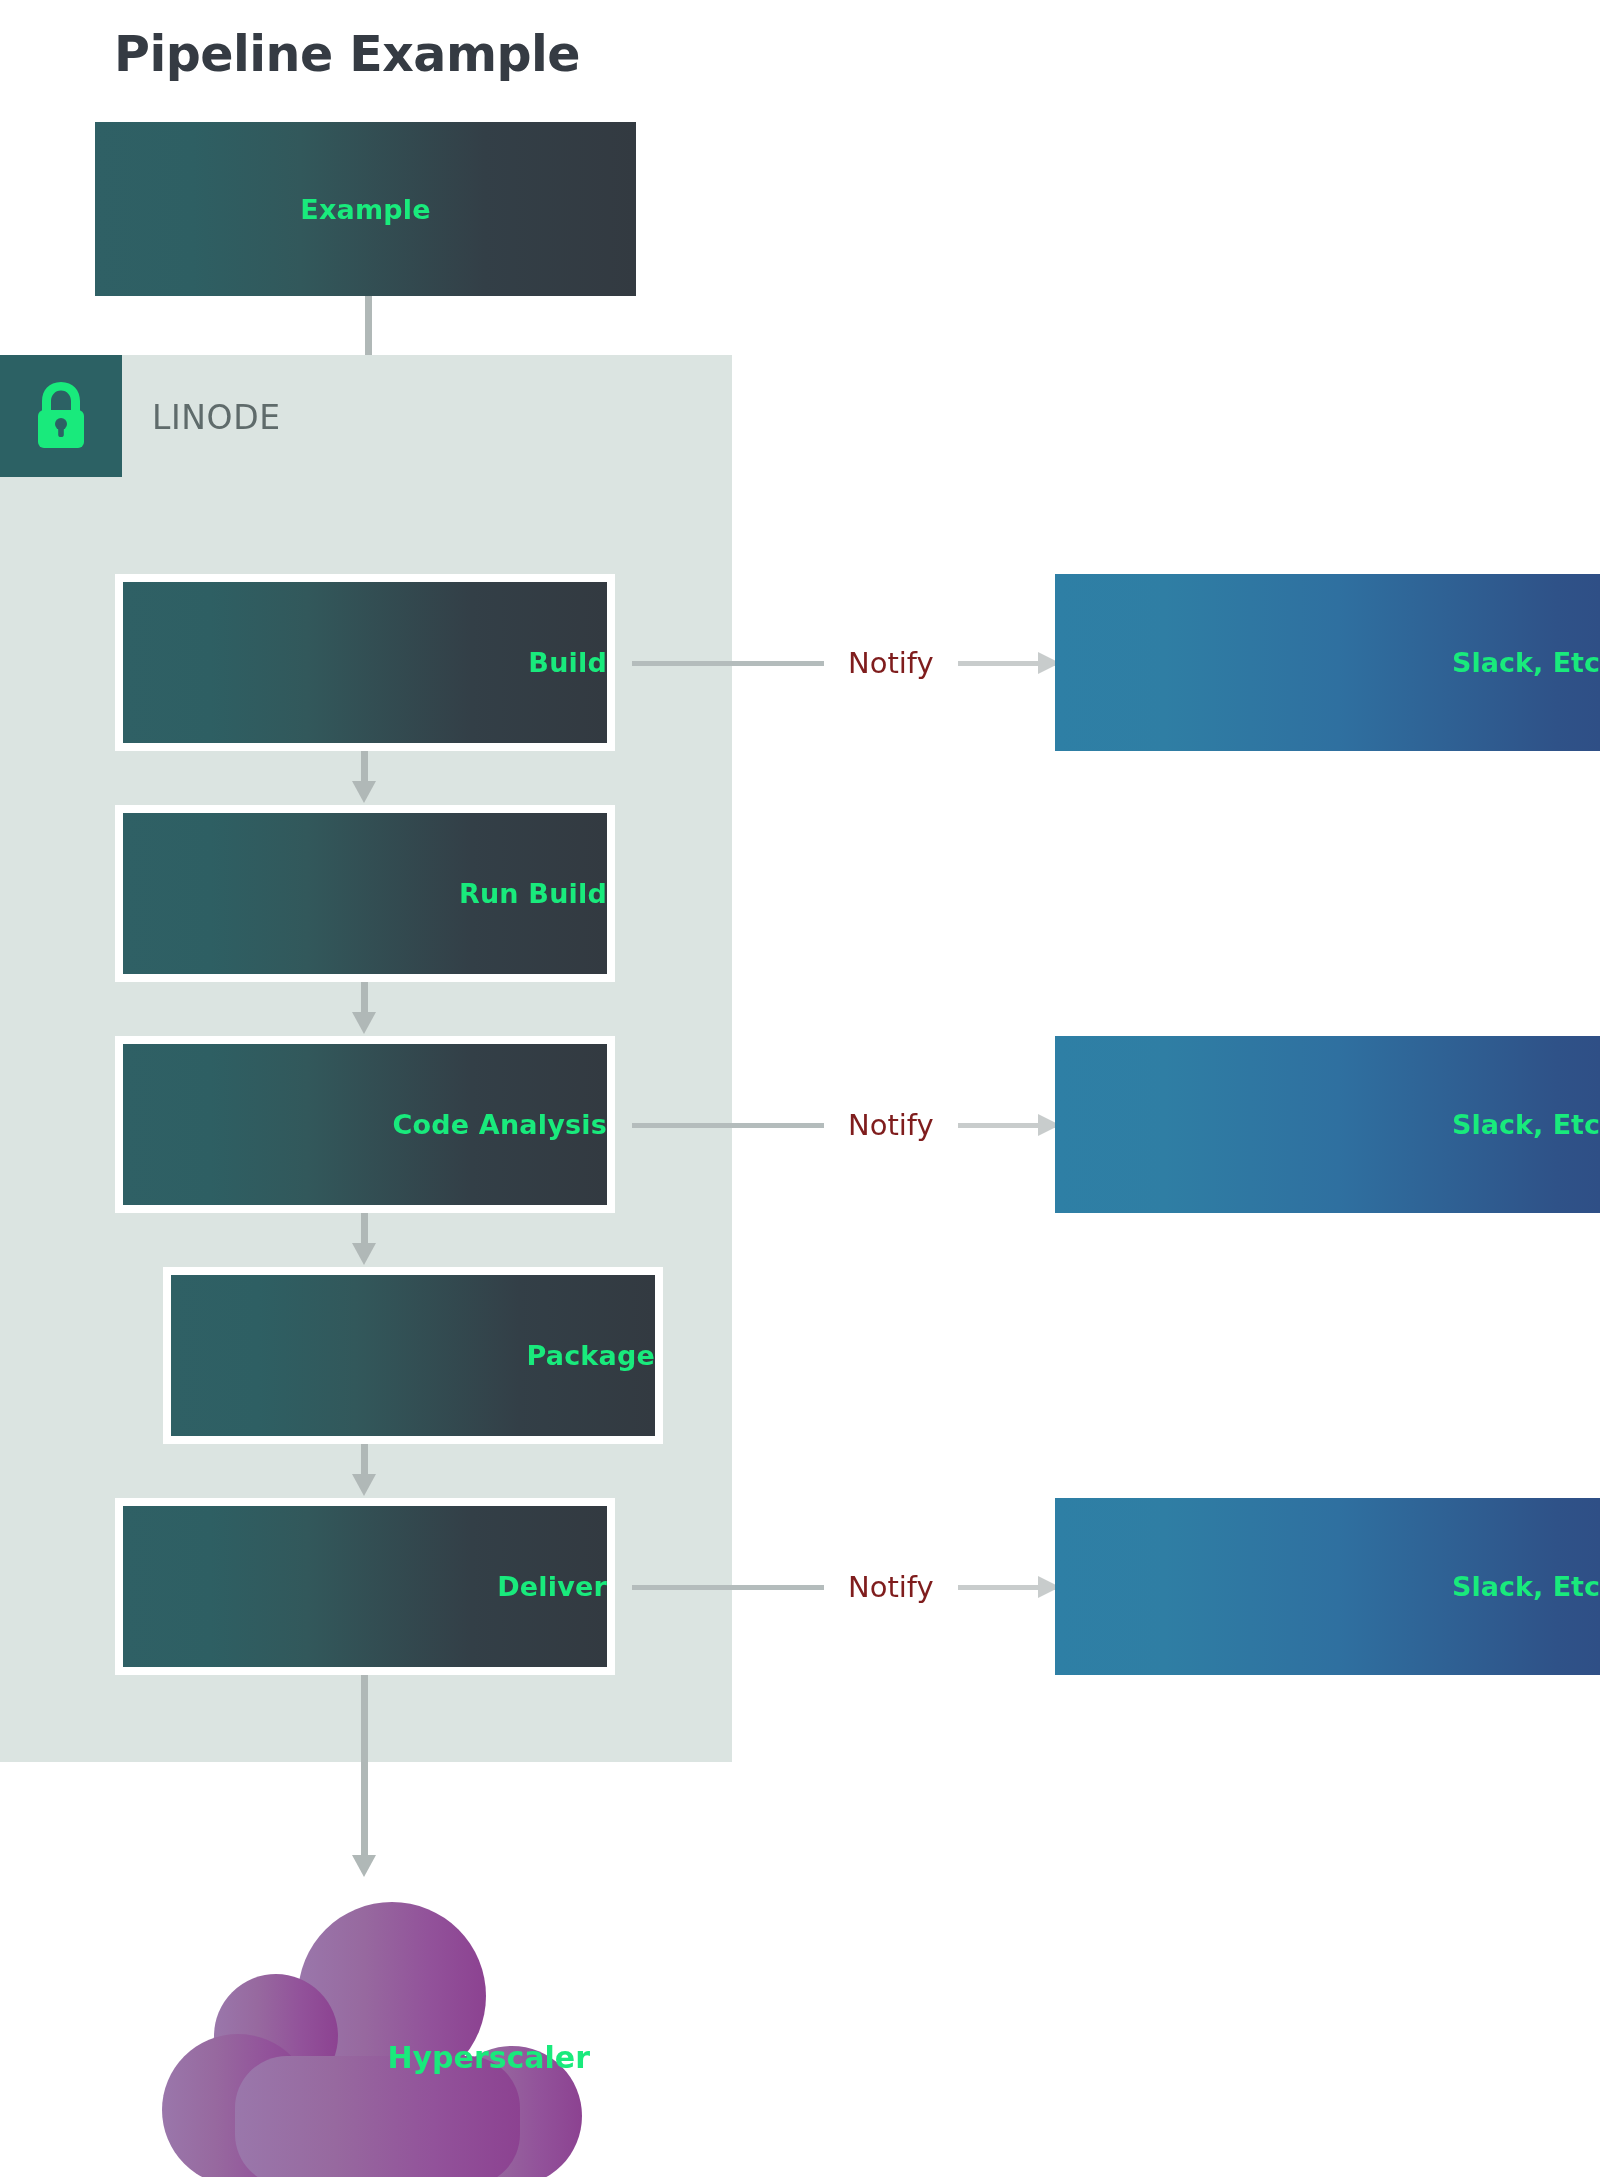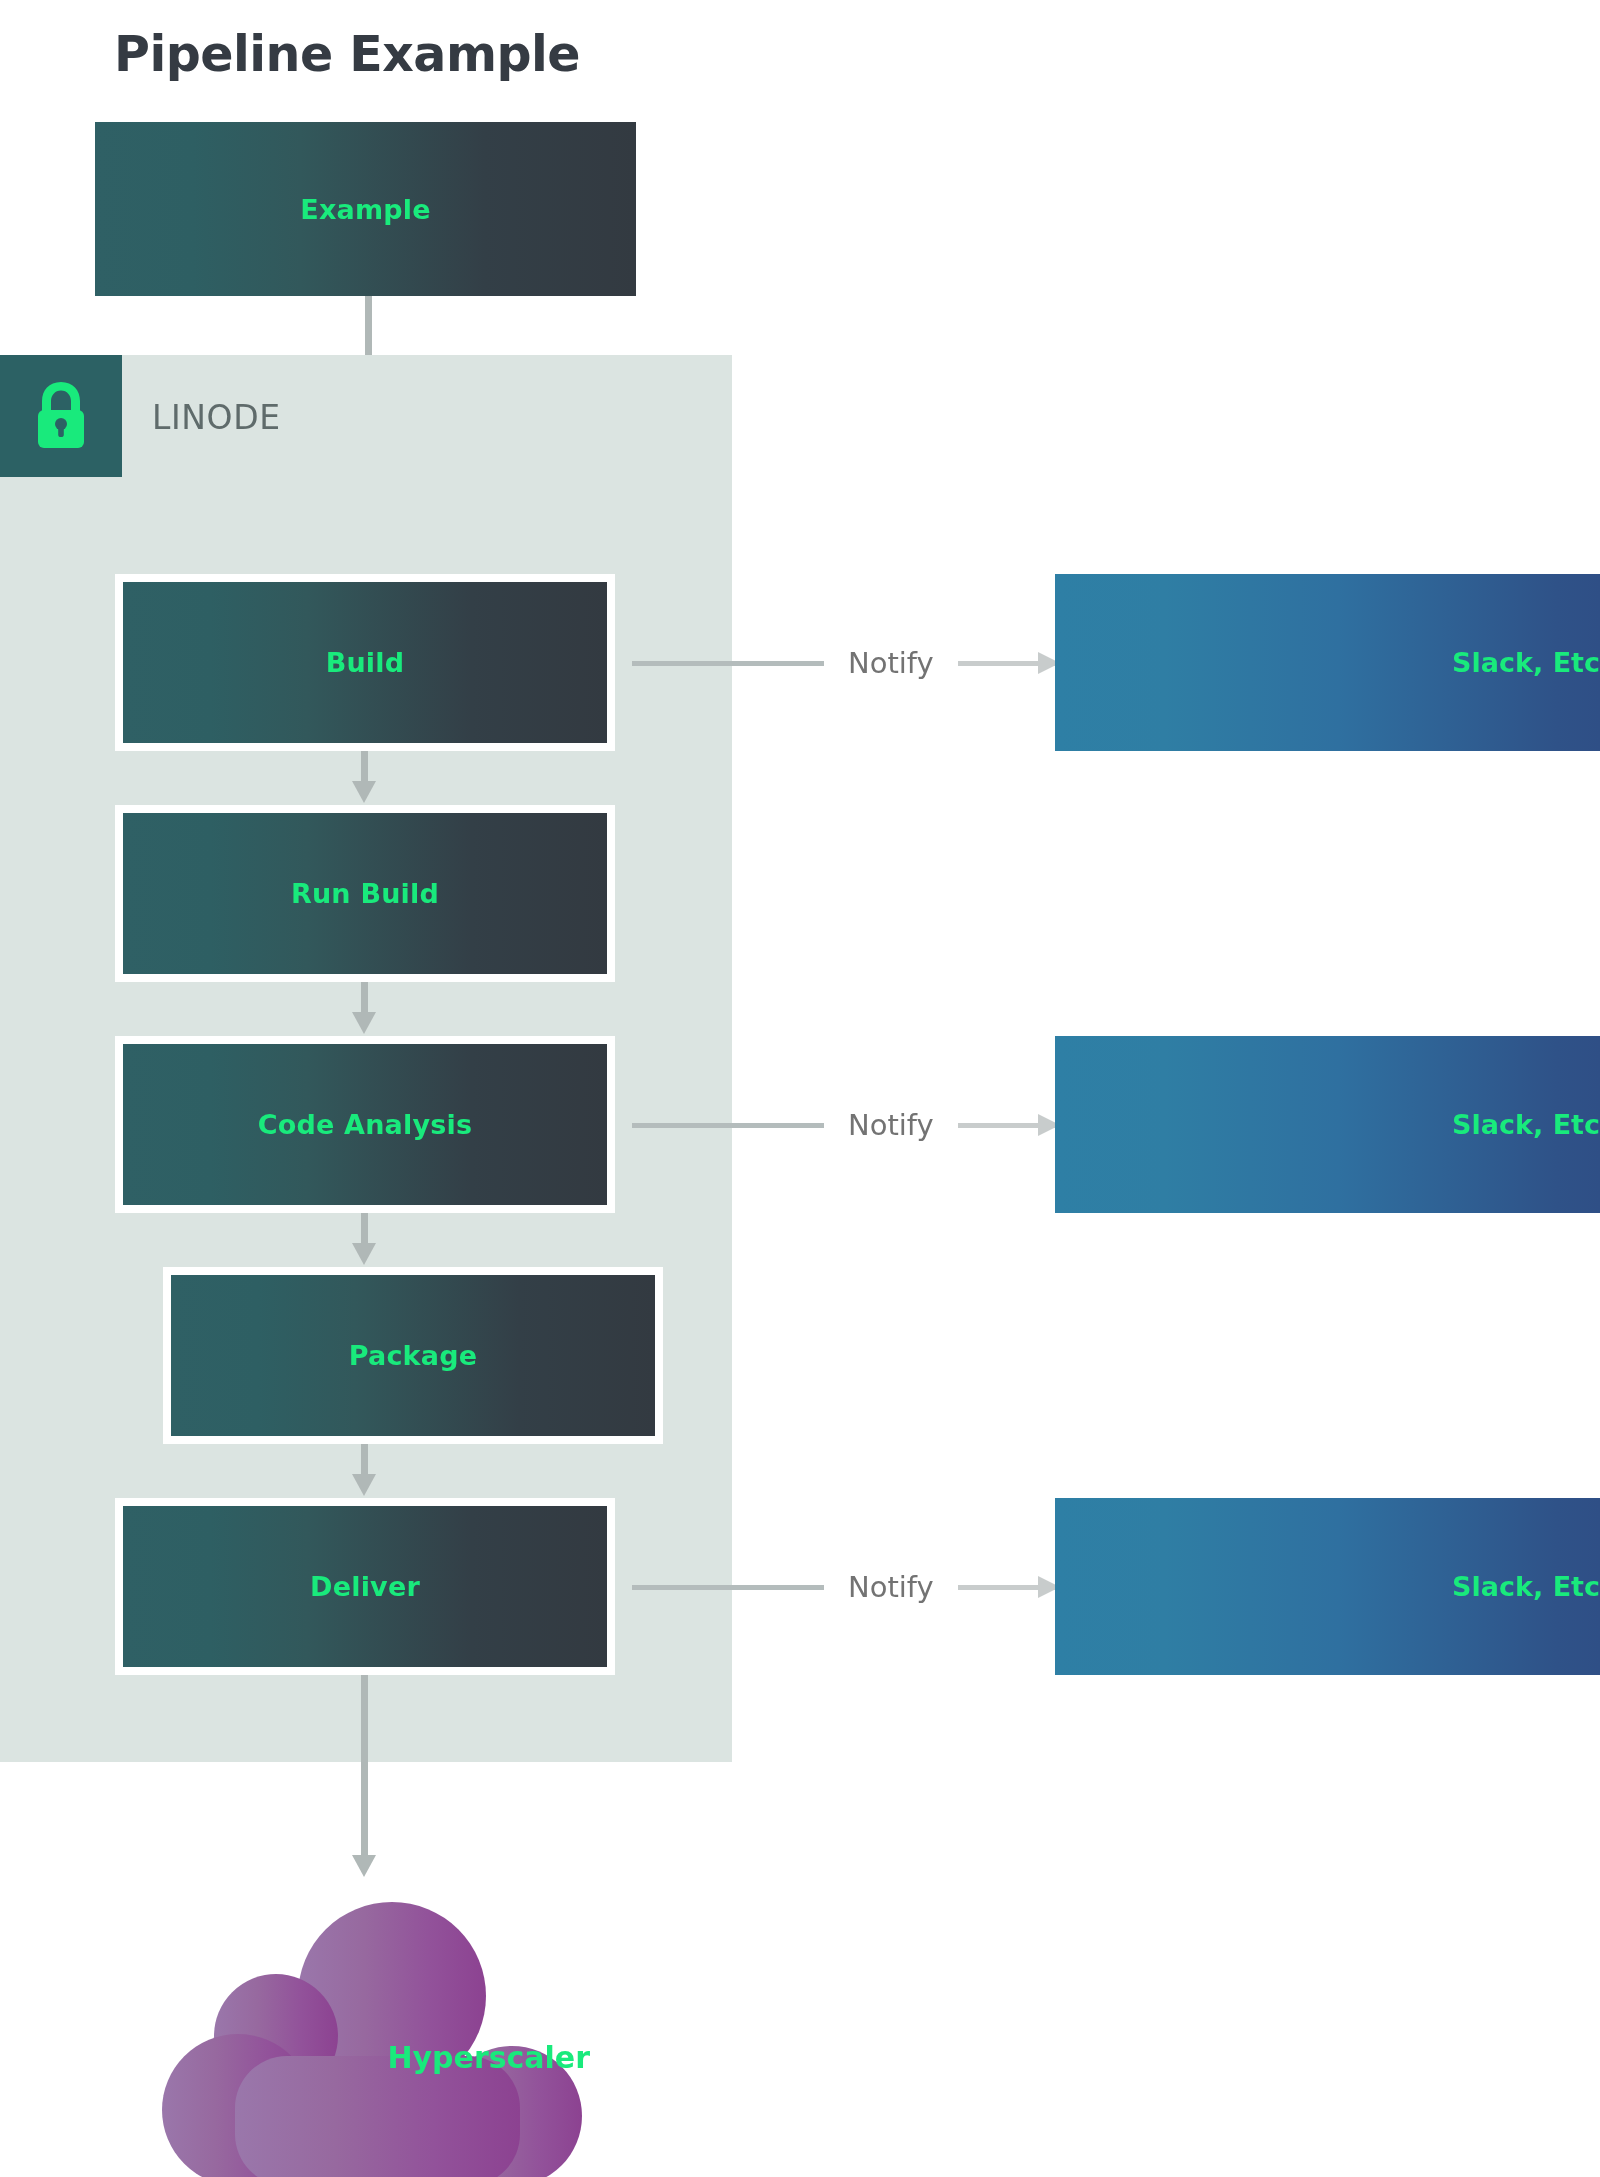--- a/index.html
+++ b/index.html
@@ -54,21 +54,21 @@
   
   .framed{
     position:absolute;
     background:#ffffff;
     padding:8px;
     box-sizing:border-box;
   }
   .framed .stage-box{
     position:relative;
     left:auto; top:auto;
-    width:100%; height:100%;
+    width:100%; height:100%;justify-content:flex-end;
   }
 
   
   #linode-panel{
     position:absolute;
     left:0px; top:355px;
     width:732px; height:1407px;
     background:#dbe4e1;
   }
   #linode-lock-tile{
@@ -94,21 +94,21 @@
     height:40px;
     display:flex;
     align-items:center;
   }
   .notify-line{
     width:192px;
     height:5px;
     background:#b4bcbc;
   }
   .notify-text{
-    color:#737373;
+    color:#7f1d1d;
     font-size:29px;
     margin:0 24px;
     font-family:"DejaVu Sans", sans-serif;
     white-space:nowrap;
   }
   .notify-arrow{
     position:relative;
     width:100px;
     height:5px;
     background:#c8cccc;

